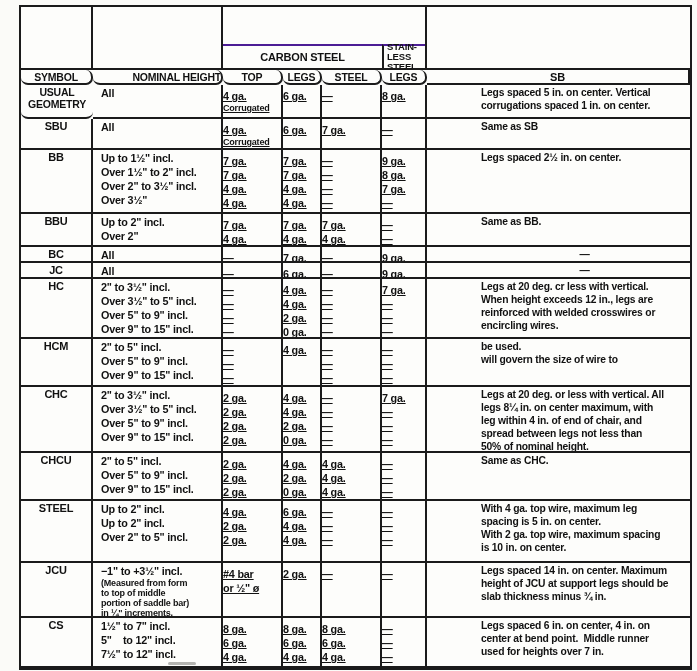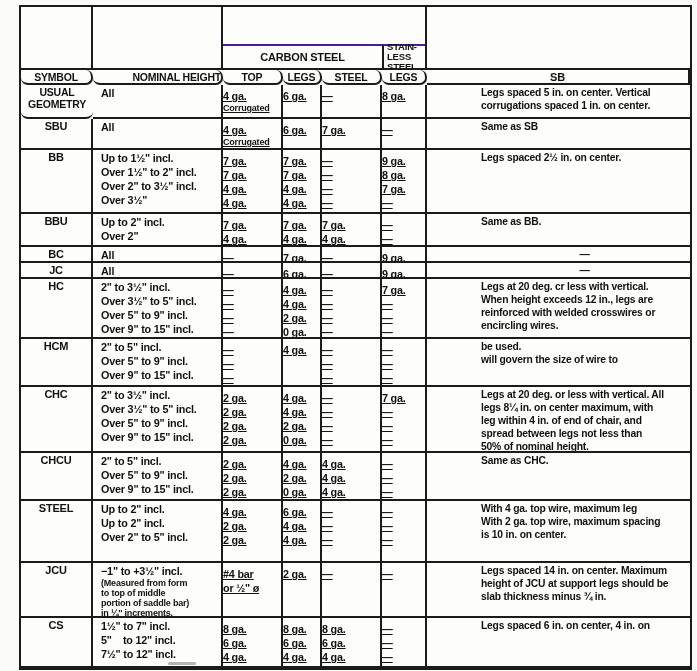--- a/index.html
+++ b/index.html
@@ -371,20 +371,21 @@
         <div class="ln">—</div>
         <div class="ln">—</div>
       </div>
       <div class="cell body gauge">
         <div class="ln">—</div>
         <div class="ln">—</div>
         <div class="ln">—</div>
       </div>
       <div class="cell body geo last">
         <div class="gln">With 4 ga. top wire, maximum leg</div>
+        <div class="gln">spacing is 5 in. on center.</div>
         <div class="gln">With 2 ga. top wire, maximum spacing</div>
         <div class="gln">is 10 in. on center.</div>
       </div>
       <div class="cell body sym">JCU</div>
       <div class="cell body nomh">
         <div class="ln">−1" to +3½" incl.</div>
         <div class="ln sm">(Measured from form</div>
         <div class="ln sm">to top of middle</div>
         <div class="ln sm">portion of saddle bar)</div>
         <div class="ln sm">in ¼" increments.</div>
@@ -428,16 +429,18 @@
         <div class="ln">6 ga.</div>
         <div class="ln">4 ga.</div>
       </div>
       <div class="cell body gauge">
         <div class="ln">—</div>
         <div class="ln">—</div>
         <div class="ln">—</div>
       </div>
       <div class="cell body geo last">
         <div class="gln">Legs spaced 6 in. on center, 4 in. on</div>
+        <div class="gln">center at bend point.  Middle runner</div>
+        <div class="gln">used for heights over 7 in.</div>
       </div>
     </div>
   <div class="smudge"></div>
 </div>
 
 </body></html>

